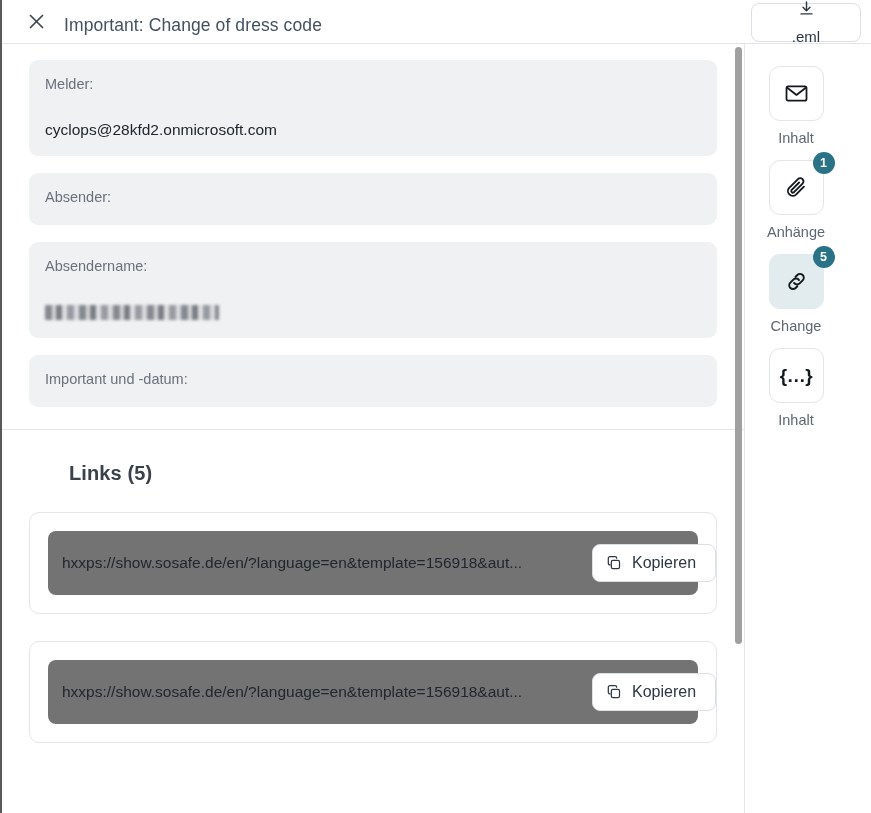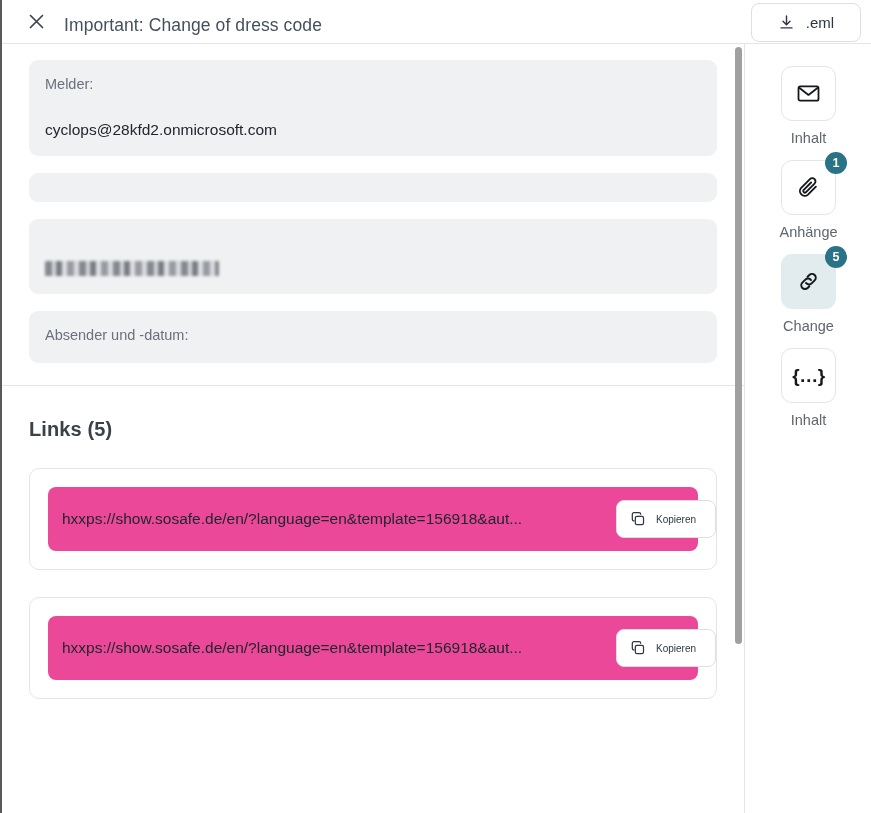--- a/index.html
+++ b/index.html
@@ -66,20 +66,21 @@
     border: 1px solid #dcdfe3;
     border-radius: 8px;
     background: #ffffff;
     display: flex;
     align-items: center;
     justify-content: center;
     gap: 11px;
     cursor: pointer;
     font-size: 15px;
     color: #2f3642;
+    flex-direction: column;
   }
   .eml-btn svg { display: block; }
 
   
   .body {
     position: absolute;
     left: 0; top: 44px;
     width: 871px; height: 769px;
   }
 
@@ -144,59 +145,60 @@
   
   .links-section {
     padding: 32px 29px 20px 29px;
   }
   .links-heading {
     font-size: 20px;
     font-weight: bold;
     color: #3b4149;
     margin-bottom: 27px;
     letter-spacing: .1px;
+    margin-left: 40px;
   }
   .link-card {
     width: 688px;
     border: 1px solid #e3e5e8;
     border-radius: 10px;
     padding: 18px;
     margin-bottom: 27px;
     overflow: hidden;
   }
   .link-inner {
-    background: #ec4899;
+    background: #737373;
     border-radius: 8px;
     height: 64px;
     display: flex;
     align-items: center;
     padding: 0 14px 0 14px;
     position: relative;
   }
   .link-url {
     font-size: 15.5px;
     color: #21262e;
     white-space: nowrap;
     overflow: hidden;
     flex: 1;
   }
   .copy-btn {
     position: absolute;
     right: -18px;
-    width: 100px;
+    width: 124px;
     height: 38px;
     border: 1px solid #dcdfe3;
     border-radius: 8px;
     background: #ffffff;
     display: flex;
     align-items: center;
     gap: 10px;
     padding-left: 13px;
     cursor: pointer;
-    font-size: 10px;
+    font-size: 16px;
     color: #2f3642;
     white-space: nowrap;
     overflow: hidden;
   }
   .copy-btn svg { flex: 0 0 auto; display: block; }
   .copy-label { overflow: hidden; }
 
   
   .scrollbar-track {
     position: absolute;
@@ -216,21 +218,20 @@
 
   
   .sidebar {
     position: absolute;
     left: 746px; top: 0;
     width: 125px; height: 769px;
     background: #ffffff;
     padding-top: 22px;
     display: flex;
     flex-direction: column;
-    align-items: center;
   }
   .side-item {
     position: relative;
     width: 100px;
     display: flex;
     flex-direction: column;
     align-items: center;
     margin-bottom: 14px;
     cursor: pointer;
   }
@@ -312,28 +313,30 @@
     <div class="content-pane">
 
       <div class="info-section">
 
         <div class="info-card">
           <div class="info-label">Melder:</div>
           <div class="info-value">cyclops@28kfd2.onmicrosoft.com</div>
         </div>
 
         <div class="info-card">
+          <div class="info-label">Absender:</div>
         </div>
 
         <div class="info-card">
+          <div class="info-label">Absendername:</div>
           <div class="info-value"><span class="redacted w-name"></span><span></span></div>
         </div>
 
         <div class="info-card">
-          <div class="info-label">Absender und -datum:</div>
+          <div class="info-label">Important und -datum:</div>
         </div>
 
       </div>
 
       <div class="section-divider"></div>
 
       <div class="links-section">
         <div class="links-heading">Links (5)</div>
 
         <div class="link-card">

